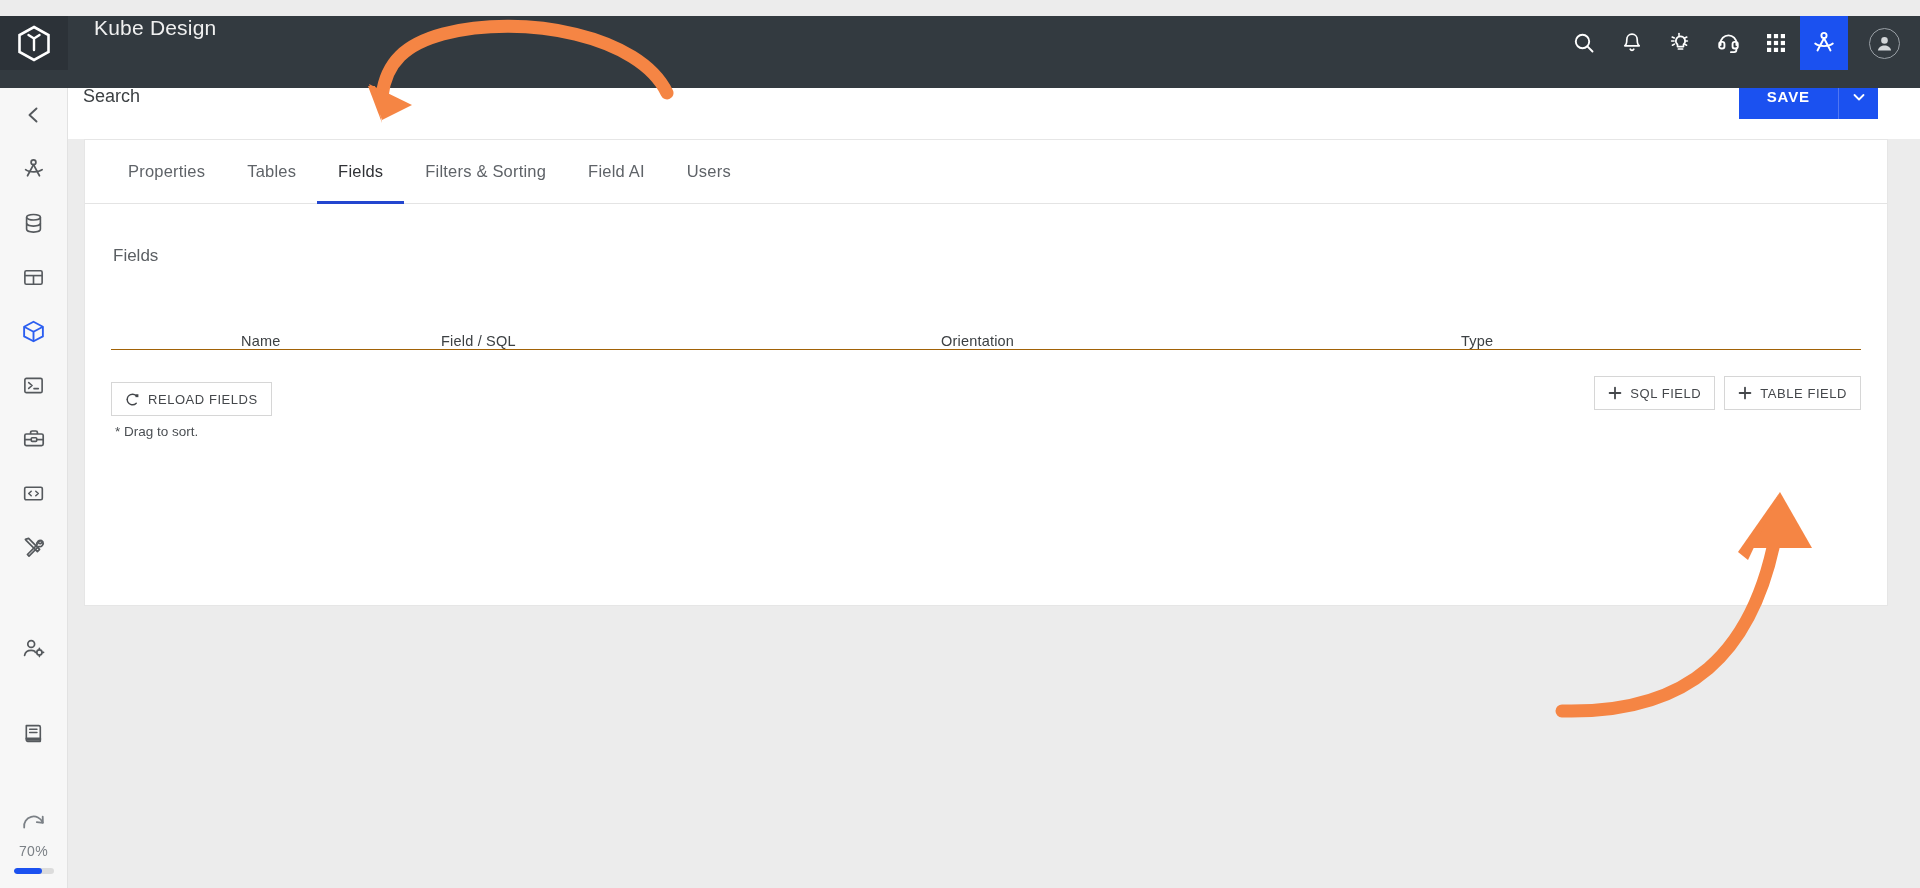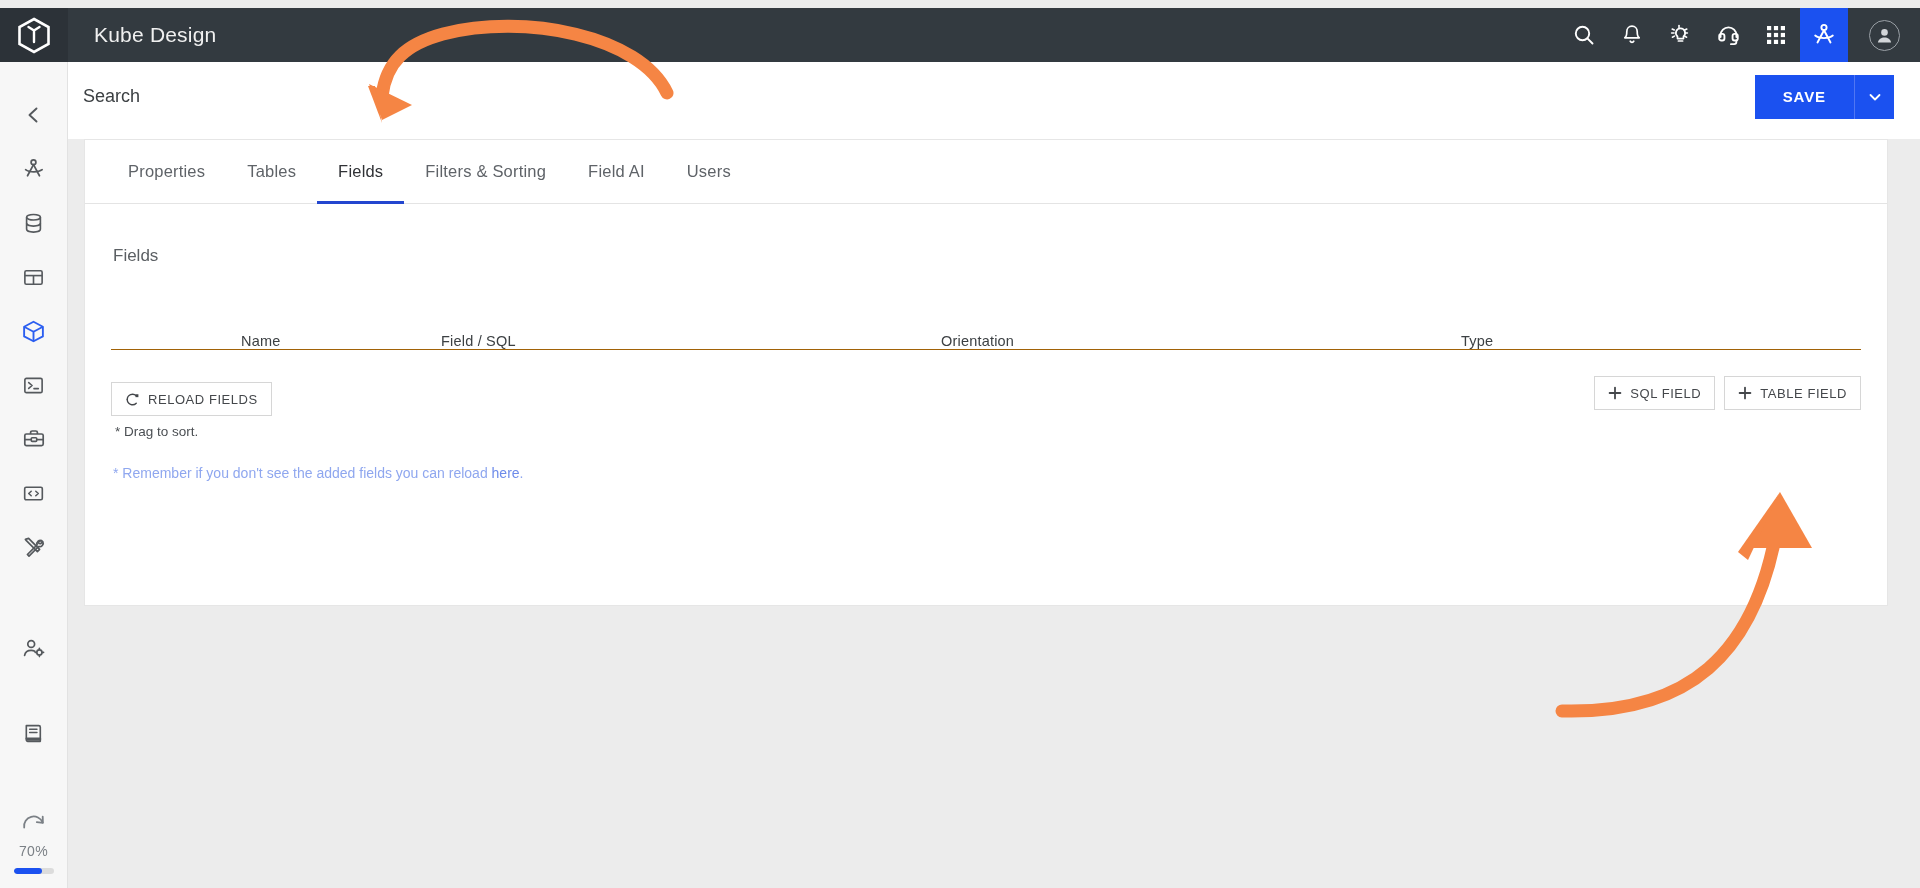--- a/index.html
+++ b/index.html
@@ -6,22 +6,22 @@
   html, body {
     width: 1920px; height: 888px;
     font-family: "Liberation Sans", sans-serif;
     background: #ececec;
     overflow: hidden;
   }
   .app { position: relative; width: 1920px; height: 888px; }
 
   
   .topbar {
-    position: absolute; top: 8px; left: 0; width: 1920px; height: 54px;
-    background: #333a40; display: flex; align-items: center;
+    position: absolute; top: 16px; left: 0; width: 1920px; height: 72px;
+    background: #333a40; display: flex; align-items: flex-start;
     z-index: 20;
   }
   .logo-box {
     width: 68px; height: 54px; display: flex;
     align-items: center; justify-content: center;
     background: #2c3238;
   }
   .app-title {
     color: #f0f0f0; font-size: 21px; margin-left: 26px;
     letter-spacing: .2px; font-weight: 400;
@@ -75,21 +75,21 @@
   
   .page-head {
     position: absolute; top: 54px; left: 68px;
     width: 1852px; height: 85px; background: #ffffff;
     display: flex; align-items: center;
   }
   .page-title {
     font-size: 18px; color: #3c4043; margin-left: 15px; font-weight: 400;
   }
   .save-group {
-    margin-left: auto; margin-right: 26px; display: flex; height: 44px;
+    margin-left: auto; margin-right: 42px; display: flex; height: 44px;
   }
   .btn-save {
     background: #1b51f0; color: #fff; border: none; height: 44px;
     padding: 0 28px; font-size: 15px; font-weight: 700;
     letter-spacing: .9px; cursor: pointer;
     font-family: "Liberation Sans", sans-serif;
   }
   .btn-save-caret {
     background: #1b51f0; border: none; border-left: 1px solid #5076f3;
     width: 40px; height: 44px; display: flex; align-items: center;
@@ -413,23 +413,20 @@
           <button class="btn-ghost">
             <svg width="14" height="14" viewBox="0 0 14 14">
                 <line x1="7" y1="1.6" x2="7" y2="12.4" stroke="#44474b" stroke-width="1.8" stroke-linecap="round"></line>
                 <line x1="1.6" y1="7" x2="12.4" y2="7" stroke="#44474b" stroke-width="1.8" stroke-linecap="round"></line>
               </svg>
             <span>TABLE FIELD</span>
           </button>
         </div>
       </div>
 
-      <div class="footer-note">
-        <span>* Remember if you don't see the added fields you can reload </span><a href="#">here</a><span>.</span>
-      </div>
     </div>
   </div>
 
   <svg class="annot" viewBox="0 0 1920 888">
 
     <g>
       <path d="M667 93 C 640 36, 525 13, 443 34 C 406 44, 386 62, 382 96" fill="none" stroke="#f58544" stroke-width="13" stroke-linecap="round"></path>
       <path d="M382 120 L 369 84 L 412 105 Z" fill="#f58544"></path>
       <path d="M382 123 L 375 86 L 368 86 Z" fill="#f58544"></path>
     </g>

